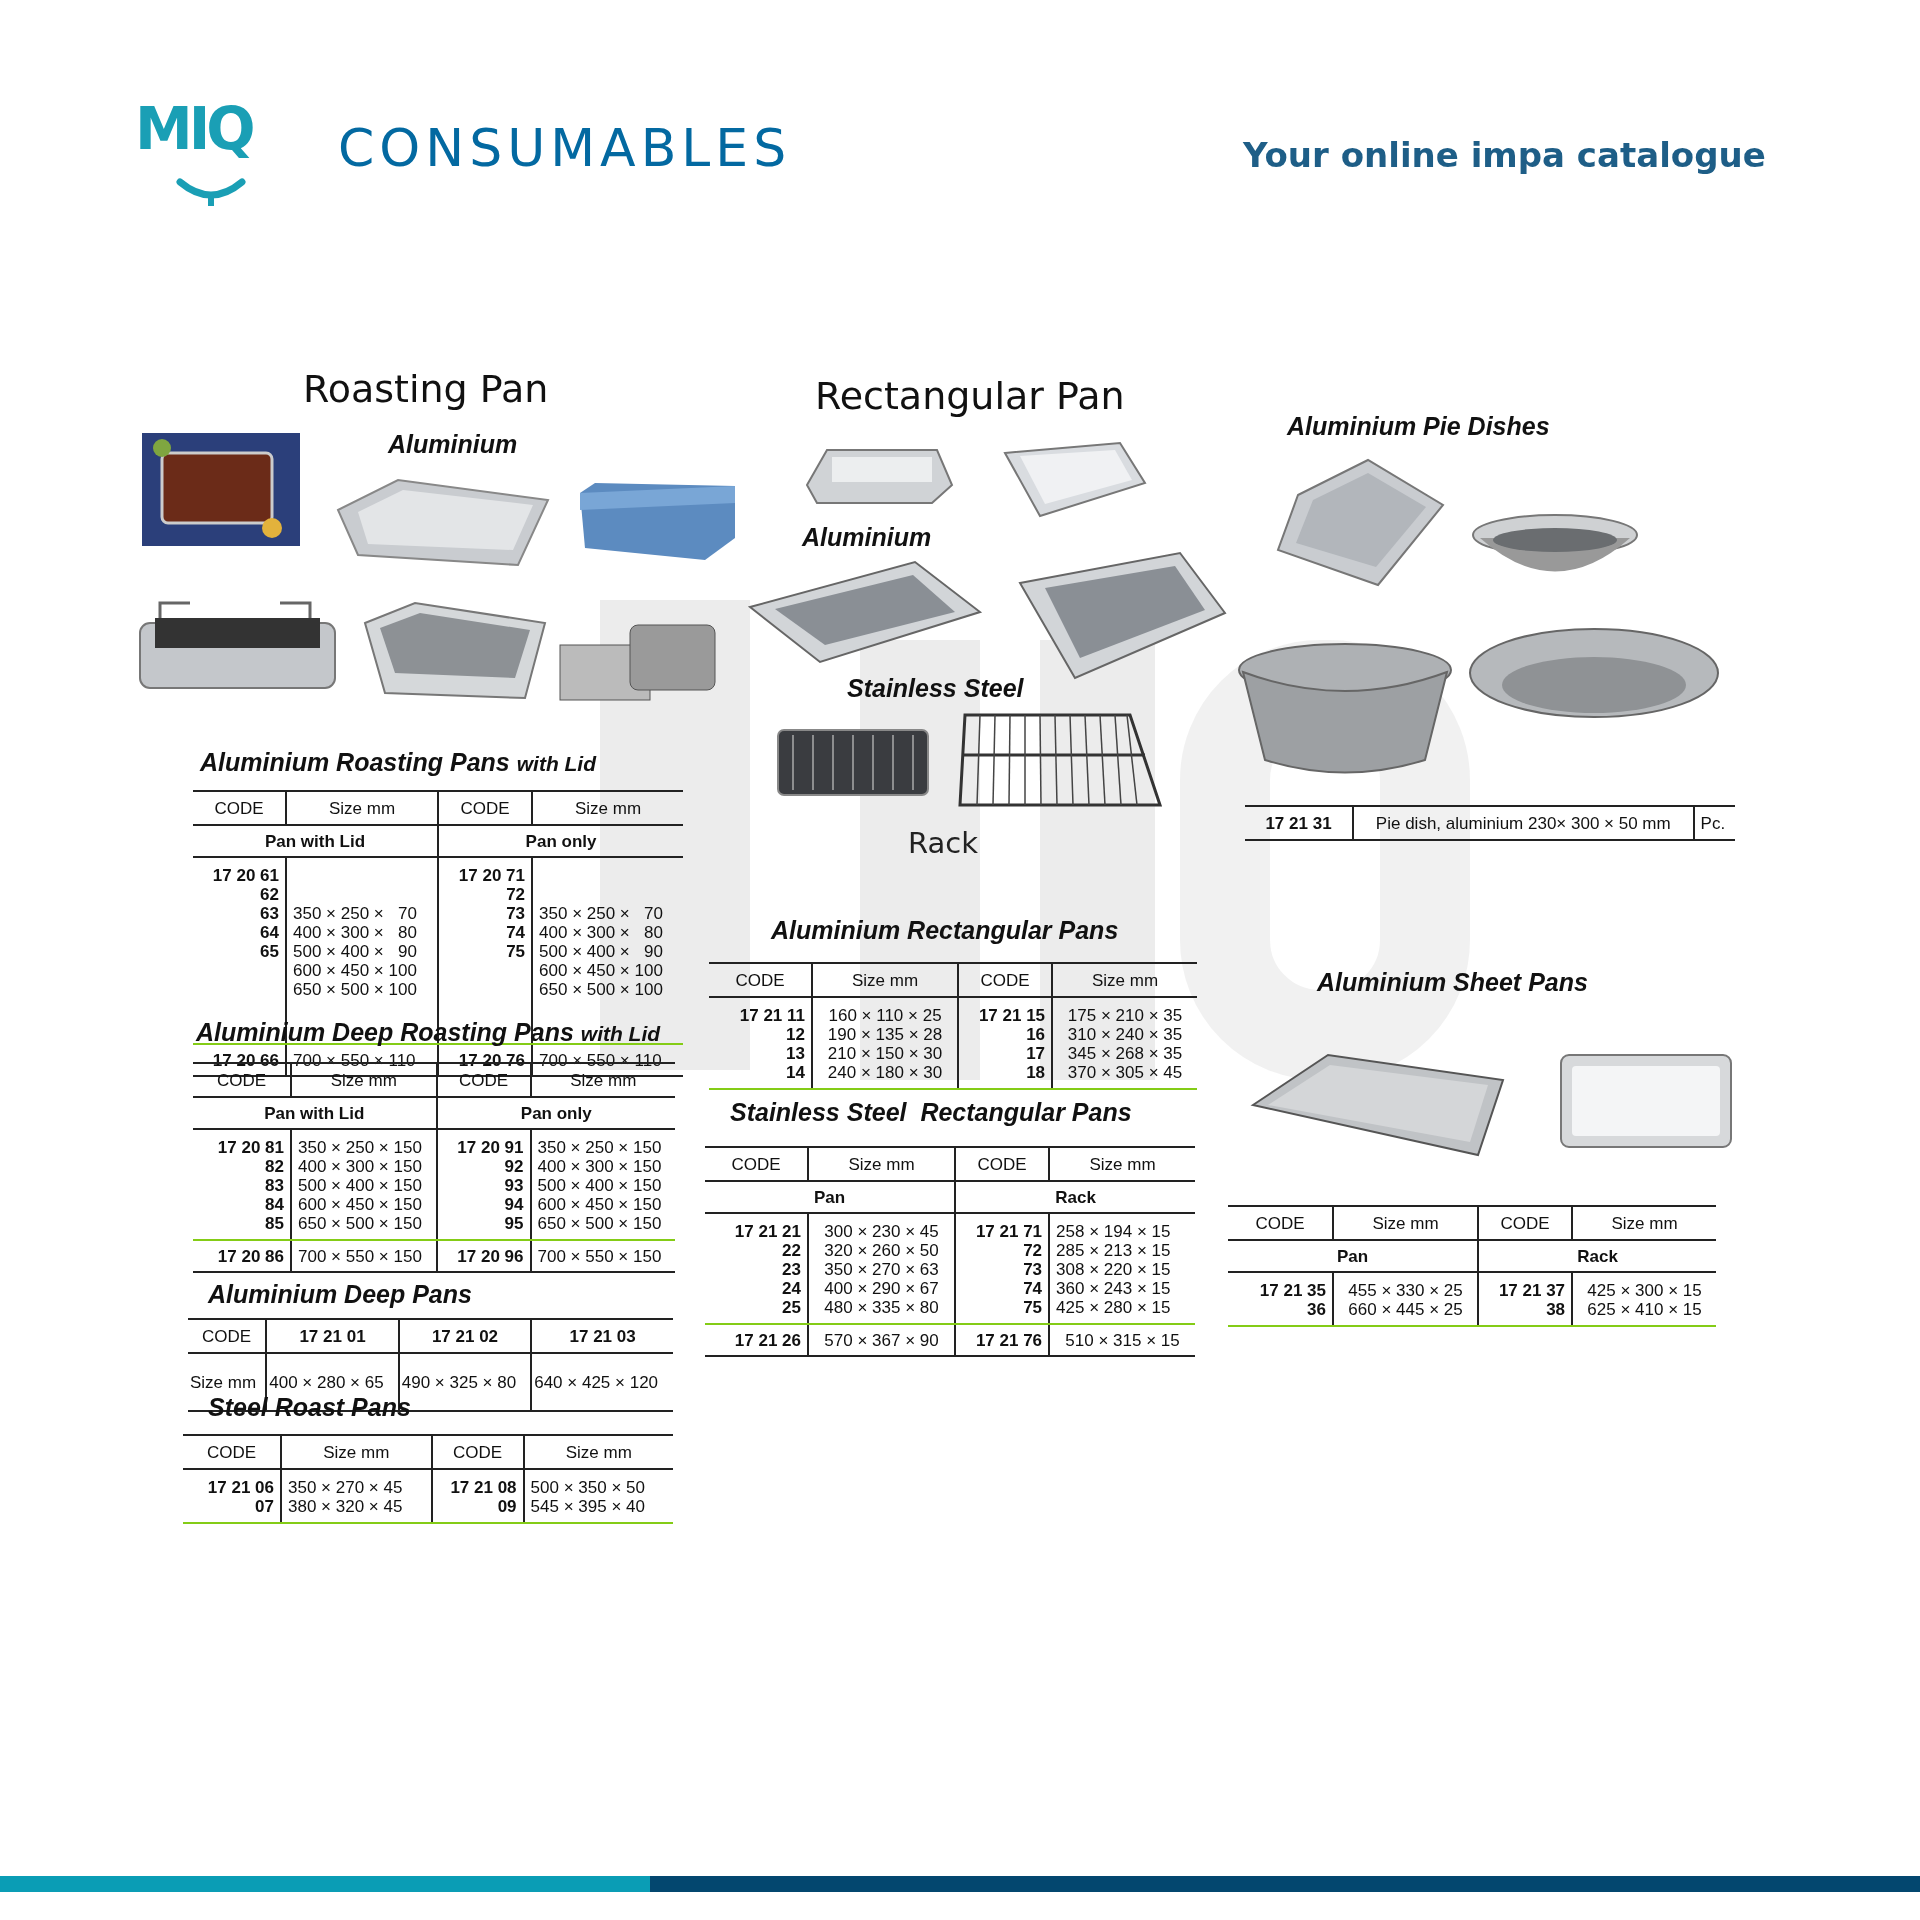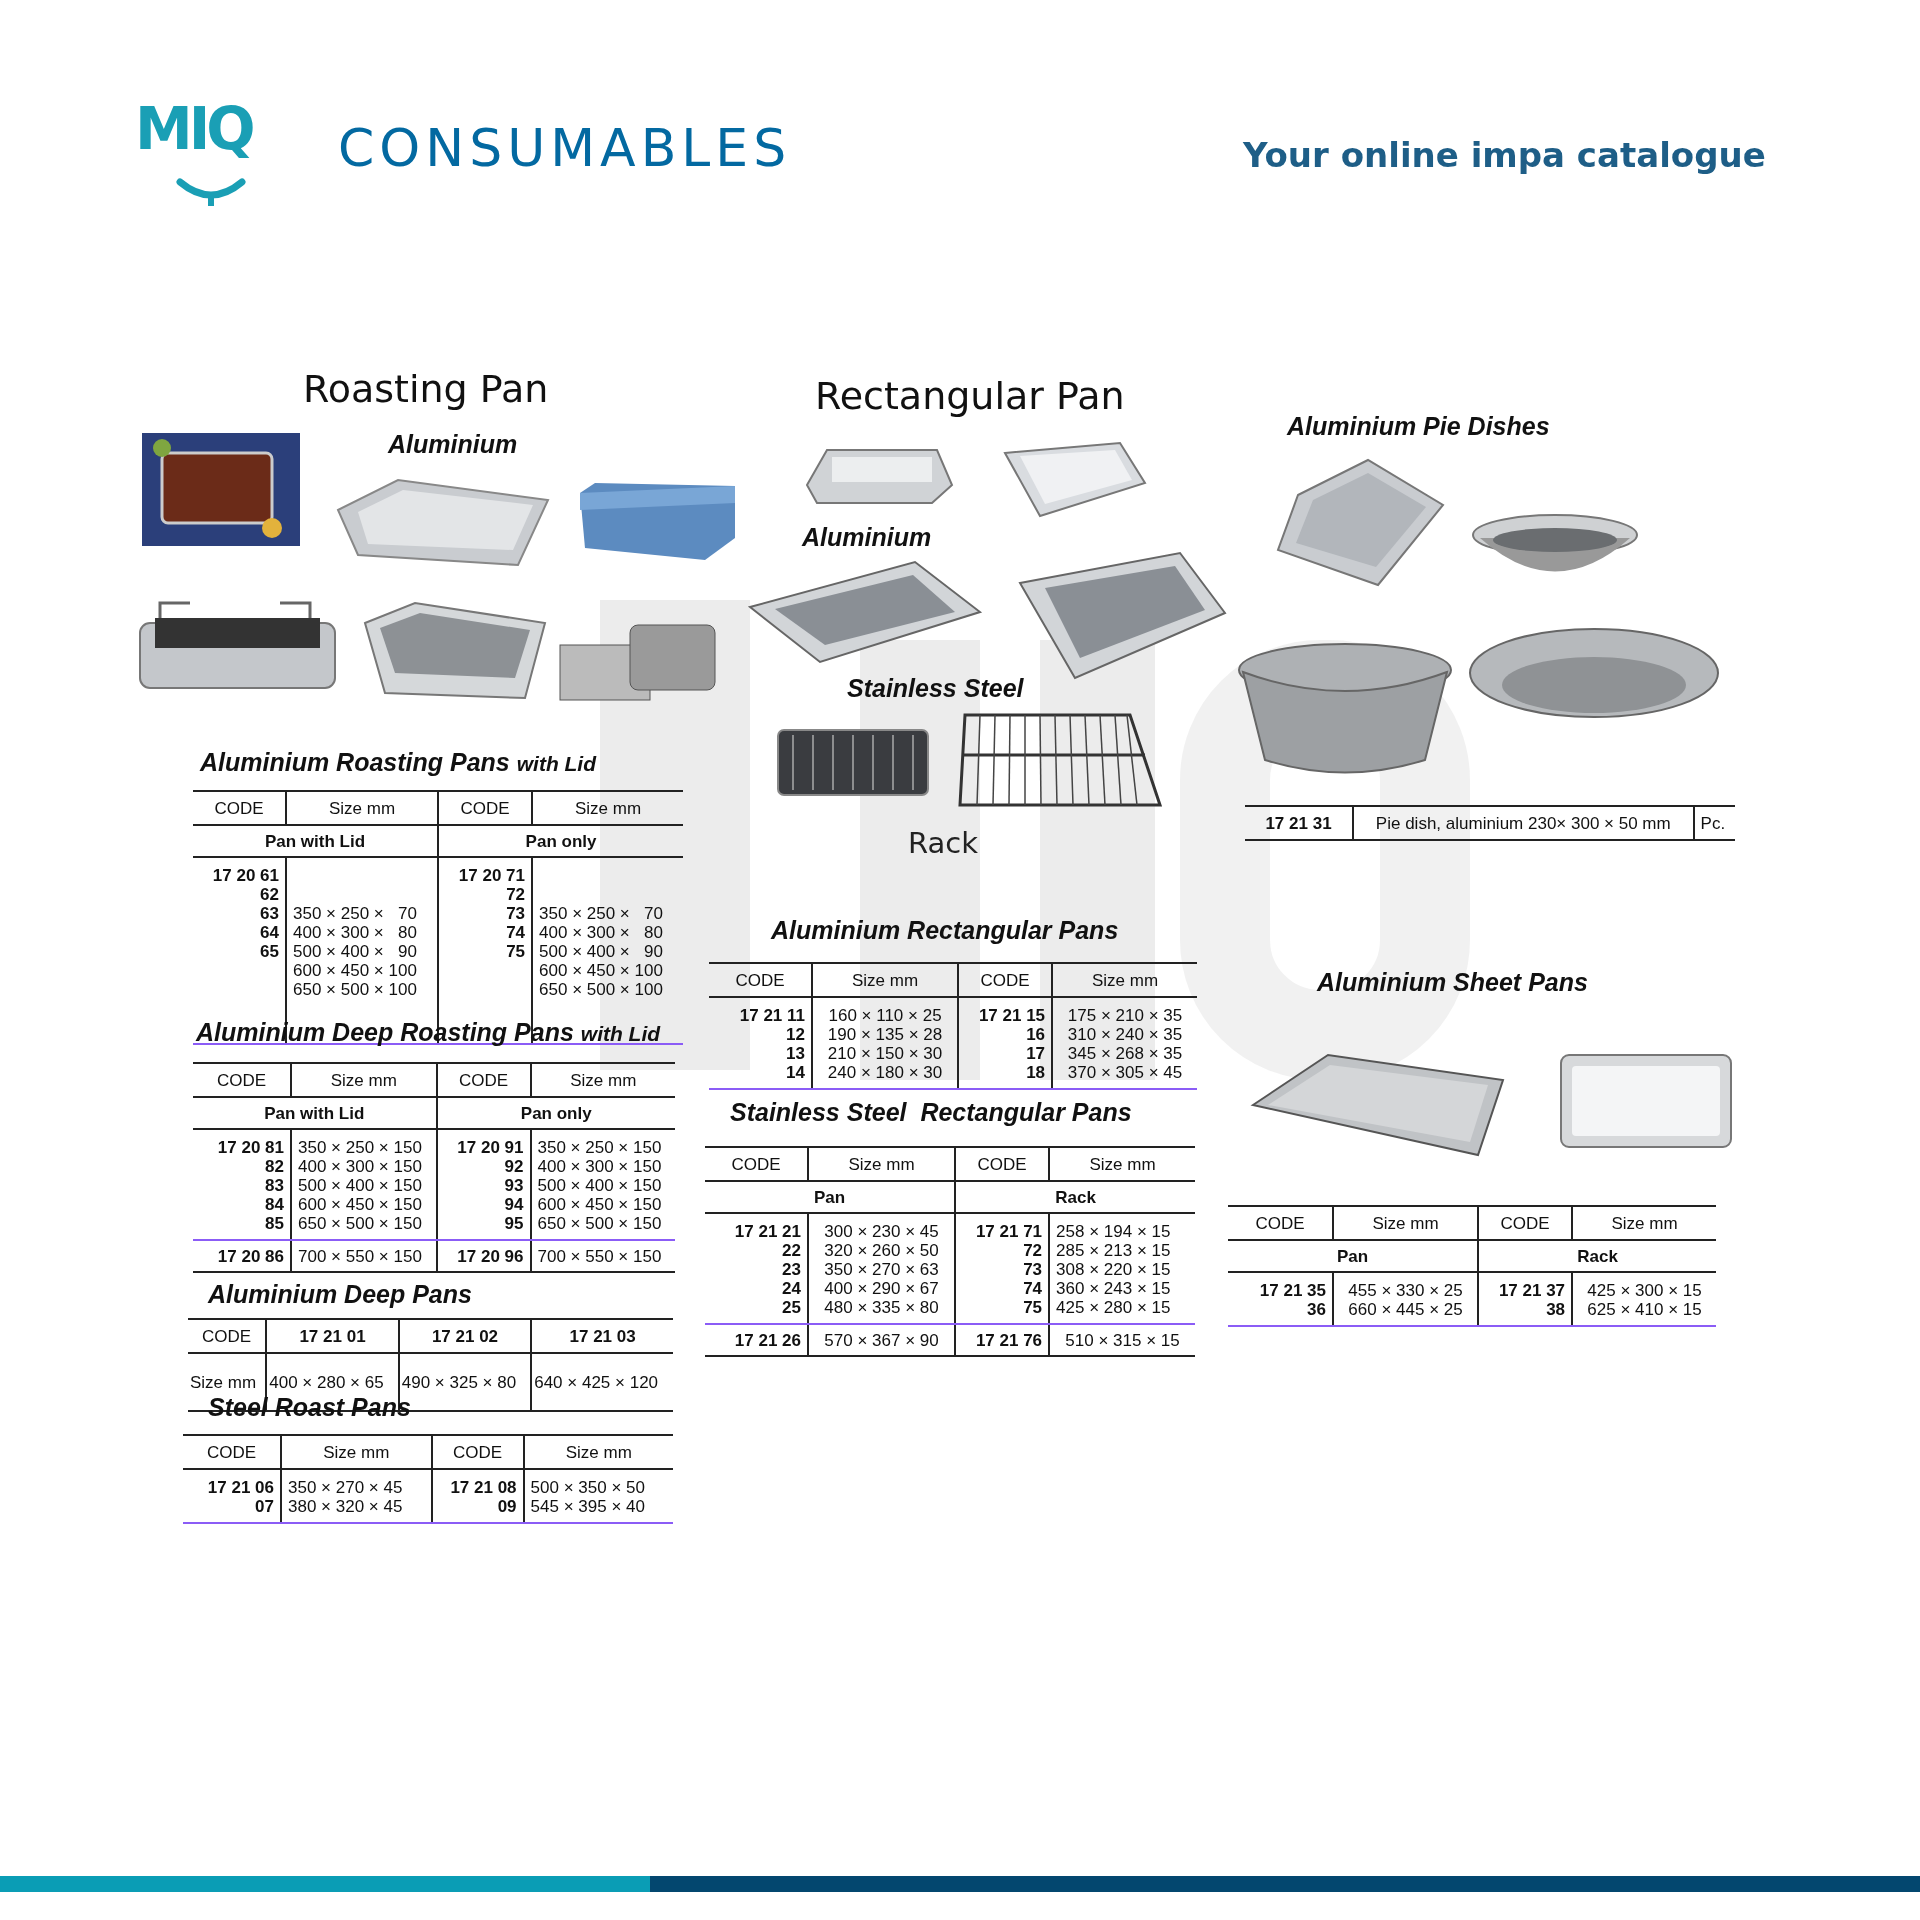--- a/index.html
+++ b/index.html
@@ -24,21 +24,21 @@
 
   
   .img { position:absolute; }
 
   
   table.spec { position:absolute; border-collapse:collapse; font-family:"Liberation Sans", sans-serif; font-size:17px; color:#111; }
   table.spec td { border-left:2px solid #222; padding:0 6px; line-height:19px; vertical-align:top; white-space:nowrap; }
   table.spec td:first-child { border-left:none; }
   table.spec tr.hdr td { text-align:center; height:32px; vertical-align:middle; border-top:2px solid #222; border-bottom:2px solid #222; }
   table.spec tr.sub td { text-align:center; font-weight:bold; height:30px; vertical-align:middle; border-bottom:2px solid #222; }
-  table.spec tr.body td { padding-top:8px; padding-bottom:6px; border-bottom:2px solid #8b5cf6; }
+  table.spec tr.body td { padding-top:8px; padding-bottom:6px; border-bottom:2px solid #84cc16; }
   table.spec tr.foot td { height:30px; vertical-align:middle; border-bottom:2px solid #222; }
   .code { font-weight:bold; text-align:right; }
   .code div, .size div { height:19px; }
   .size { text-align:left;margin-left:8px; }
 
   .bar-left { left:0; top:1876px; width:650px; height:16px; background:#0a9db5; }
   .bar-right { left:650px; top:1876px; width:1270px; height:16px; background:#03476f; }
 </style>
 </head>
 <body>
@@ -116,20 +116,26 @@
     <td class="code">
       <div>17 20 71</div>
           <div>72</div>
           <div>73</div>
           <div>74</div>
           <div>75</div>
     </td>
     <td class="size" style="white-space:pre">
       <div>350 × 250 ×   70</div><div>400 × 300 ×   80</div><div>500 × 400 ×   90</div><div>600 × 450 × 100</div><div>650 × 500 × 100</div>
     </td>
+  </tr>
+  <tr class="foot">
+    <td class="code">17 20 66</td>
+    <td>700 × 550 × 110</td>
+    <td class="code">17 20 76</td>
+    <td>700 × 550 × 110</td>
   </tr>
 </tbody>
   </table>
 
 <div class="abs h-ital" style="left:196px;top:1020px;">
   <span>Aluminium Deep Roasting Pans</span> <span class="small">with Lid</span>
 </div>
 <table class="spec" style="left:193px;top:1062px;width:482px;">
   <tbody>
       <tr class="hdr">

